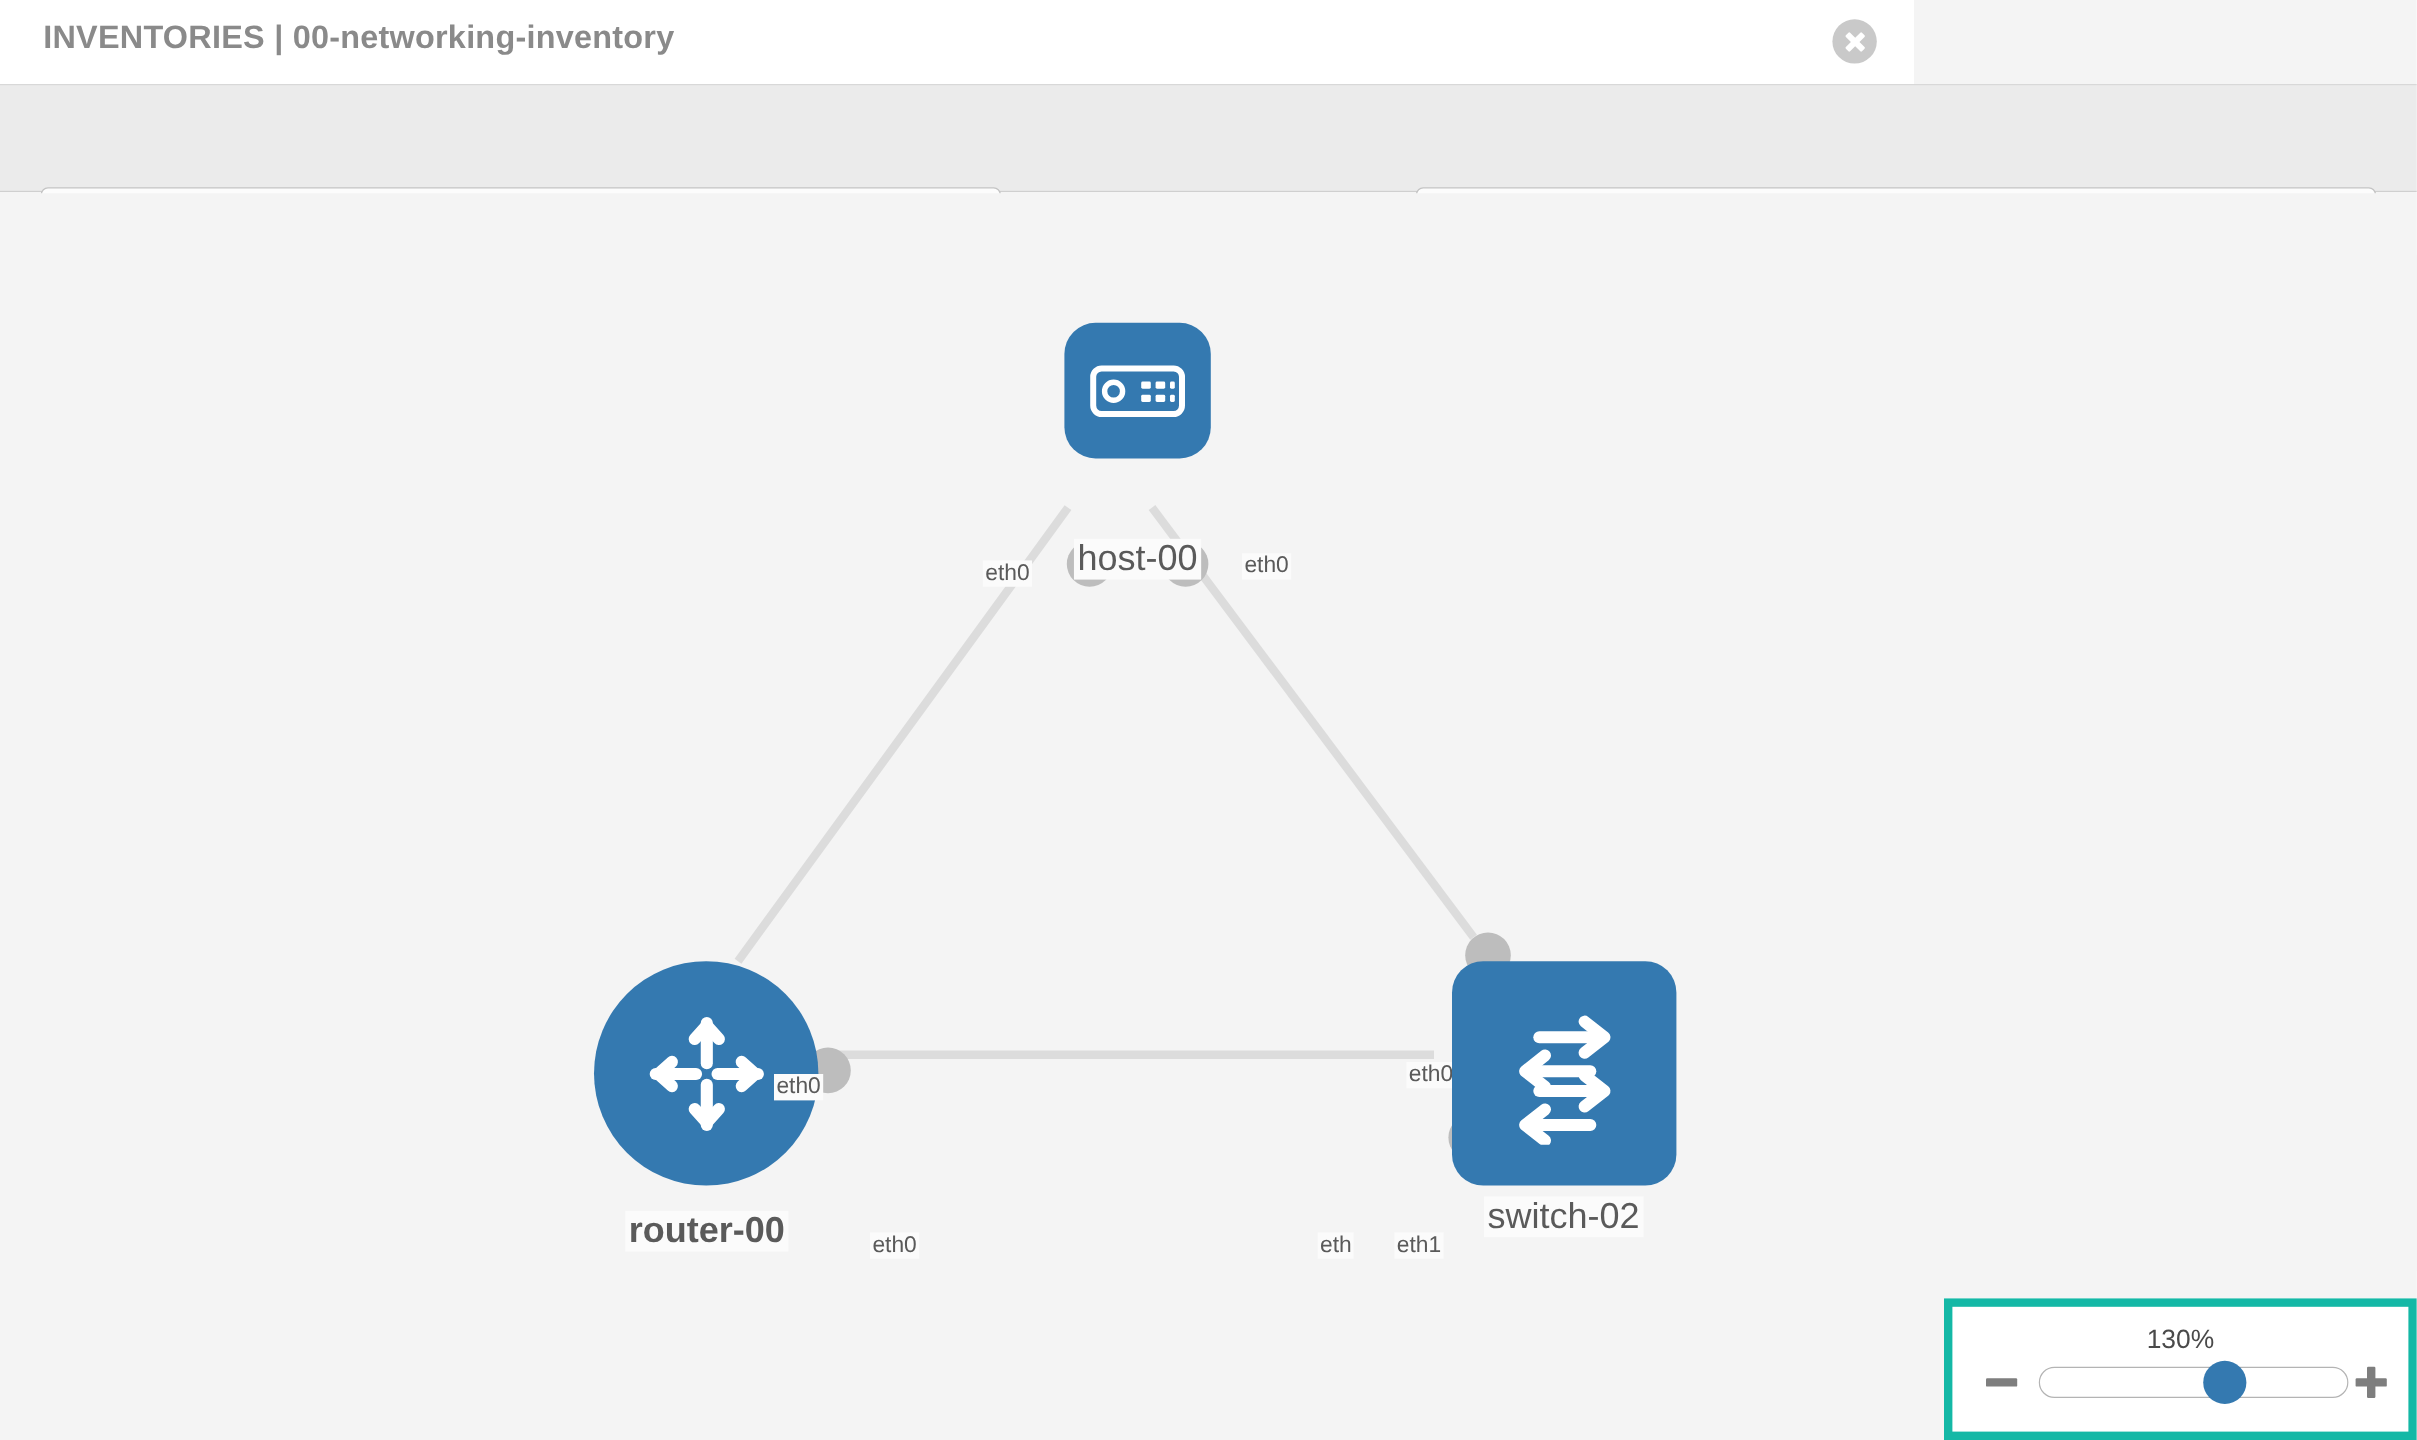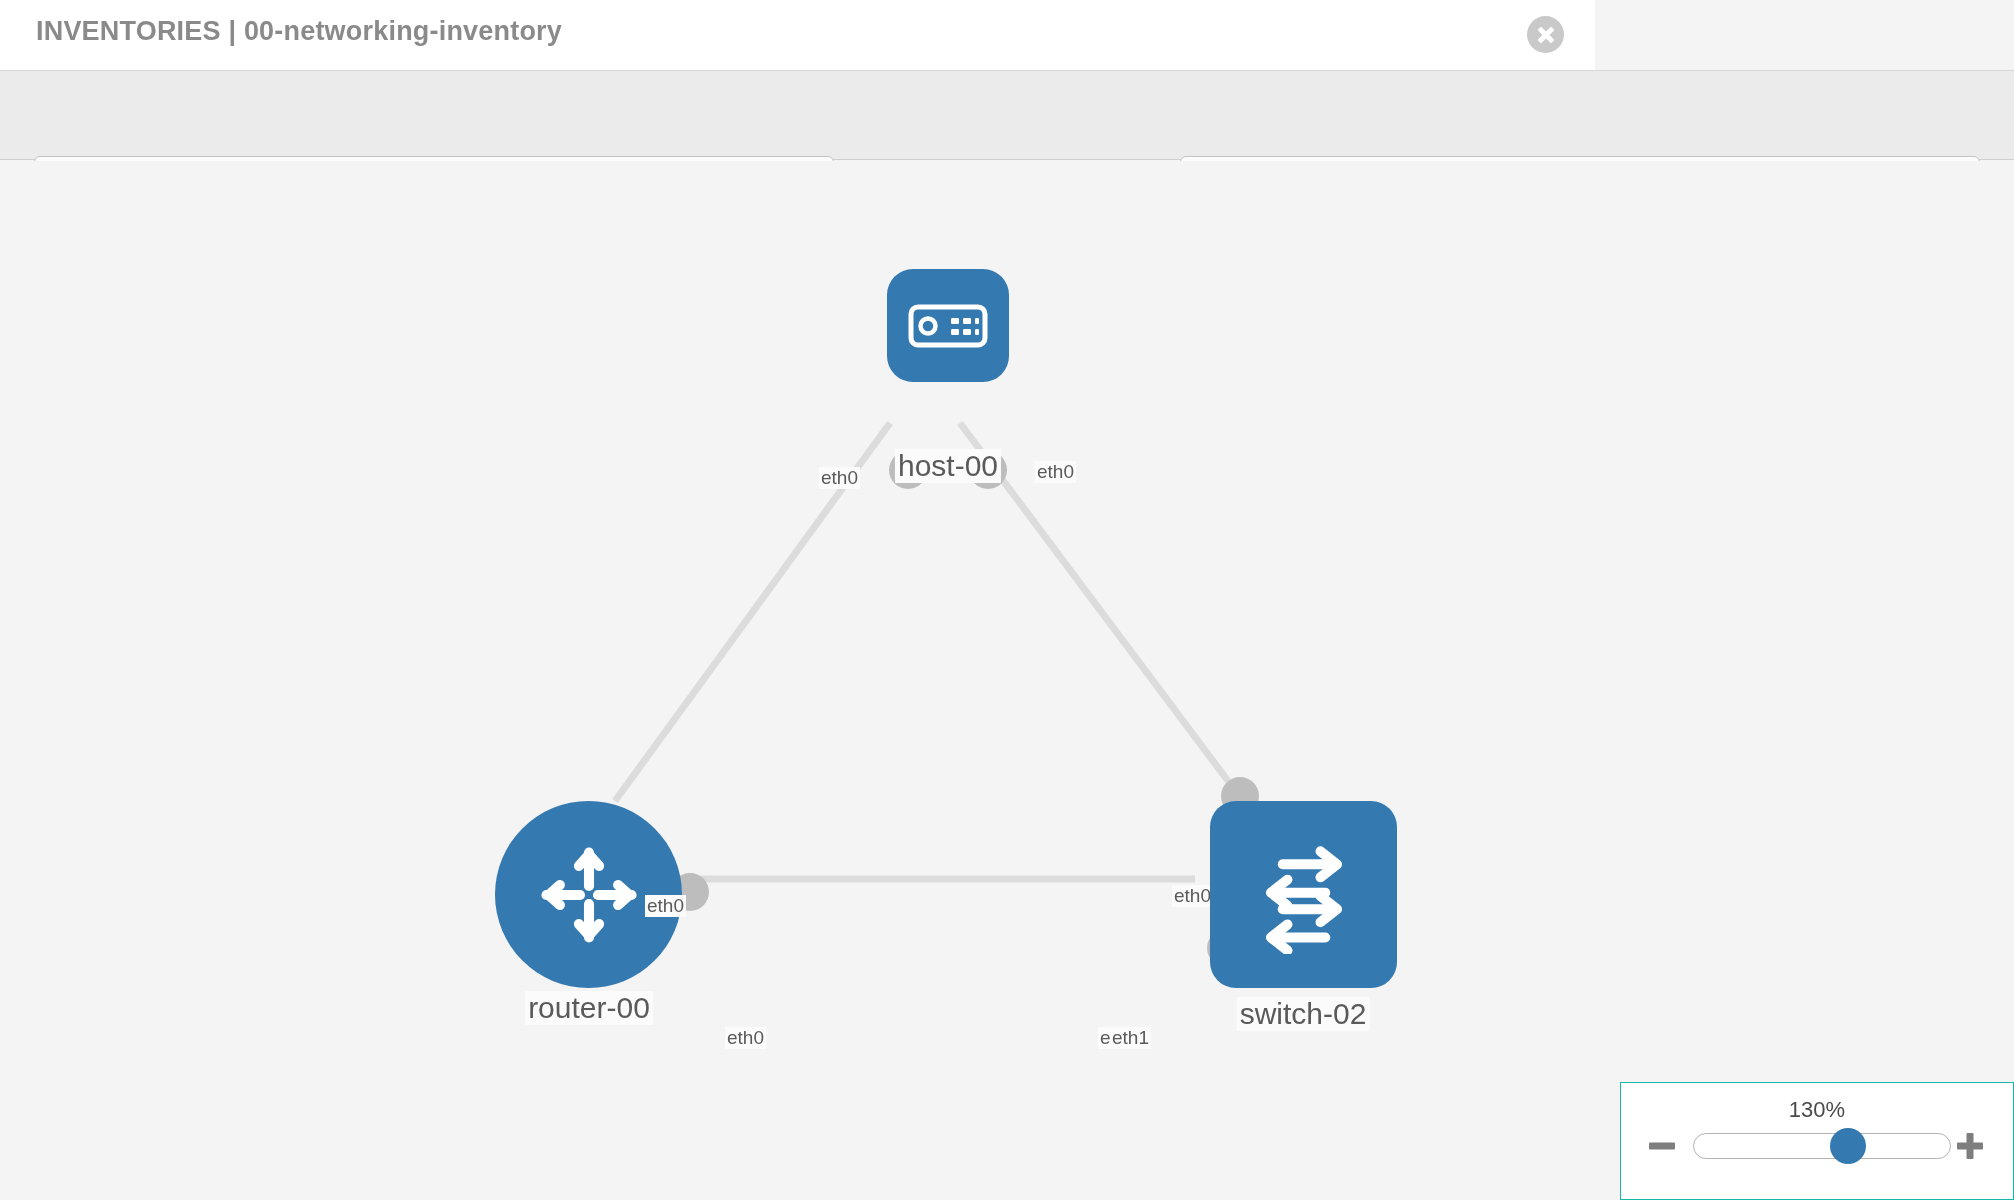--- a/index.html
+++ b/index.html
@@ -92,21 +92,21 @@
   }
   .connector {
     position: absolute; width: 38px; height: 38px; border-radius: 50%;
     background: #bdbdbd;
   }
 
   
   .zoom-panel {
     position: absolute; left: 1620px; top: 1082px;
     width: 394px; height: 118px;
-    background: #ffffff; border: 1px solid #14b8a6;
+    background: #ffffff; border: 7px solid #14b8a6;
   }
   .zoom-value {
     position: absolute; left: 0; right: 0; top: 14px; text-align: center;
     font-size: 22px; color: #4a4a4a;
   }
   .zoom-minus, .zoom-plus {
     position: absolute; top: 48px; width: 30px; height: 30px; cursor: pointer;
   }
   .zoom-minus { left: 26px; }
   .zoom-plus  { left: 334px; }
@@ -212,26 +212,26 @@
               <path d="M41 24 L50 14 L59 24"></path>
             <path d="M50 88 V58"></path>
               <path d="M41 76 L50 86 L59 76"></path>
             <path d="M12 50 H42"></path>
               <path d="M24 41 L14 50 L24 59"></path>
             <path d="M88 50 H58"></path>
               <path d="M76 41 L86 50 L76 59"></path>
           </g>
         </svg>
       </div>
-      <span class="node-label" style="left:94px; top:190px;">router-00</span>
+      <span class="node-label" style="left:94px; top:208px;font-weight:bold;">router-00</span>
     </div>
 
     <span class="port-label" style="position:absolute; left:725px; top:866px;">eth0</span>
     <span class="port-label" style="position:absolute; left:1098px; top:866px;">eth</span>
-    <span class="port-label" style="position:absolute; left:1110px; top:866px;">eth1</span>
+    <span class="port-label" style="position:absolute; left:1162px; top:866px;">eth1</span>
 
     <span class="port-label" style="position:absolute; left:645px; top:734px;">eth0</span>
     <span class="port-label" style="position:absolute; left:1172px; top:724px;">eth0</span>
 
     <div class="node" style="left:1185px; top:620px; width:260px; height:240px;">
       <div class="connector" style="left:22px; top:148px;"></div>
       <div class="connector" style="left:28px; top:148px;"></div>
       <div class="connector" style="left:32px; top:152px;"></div>
       <div class="connector" style="left:36px; top:-4px;"></div>
       <div class="node-shape shape-rounded" style="left:25px; top:20px; width:187px; height:187px;">

